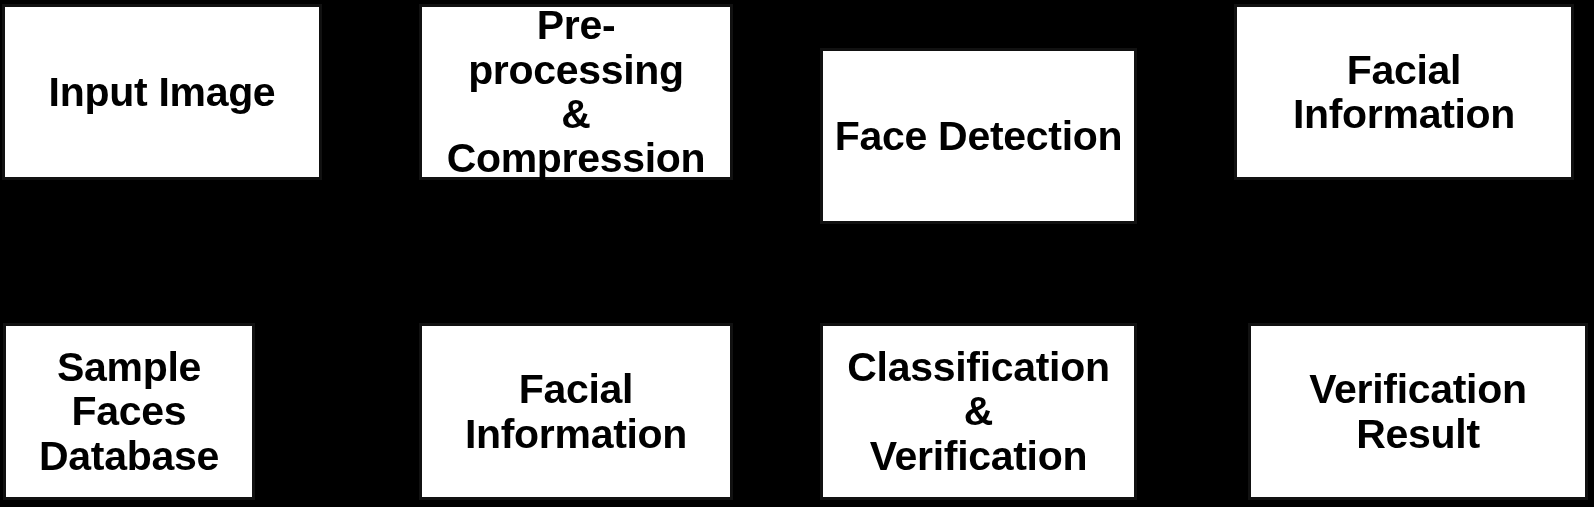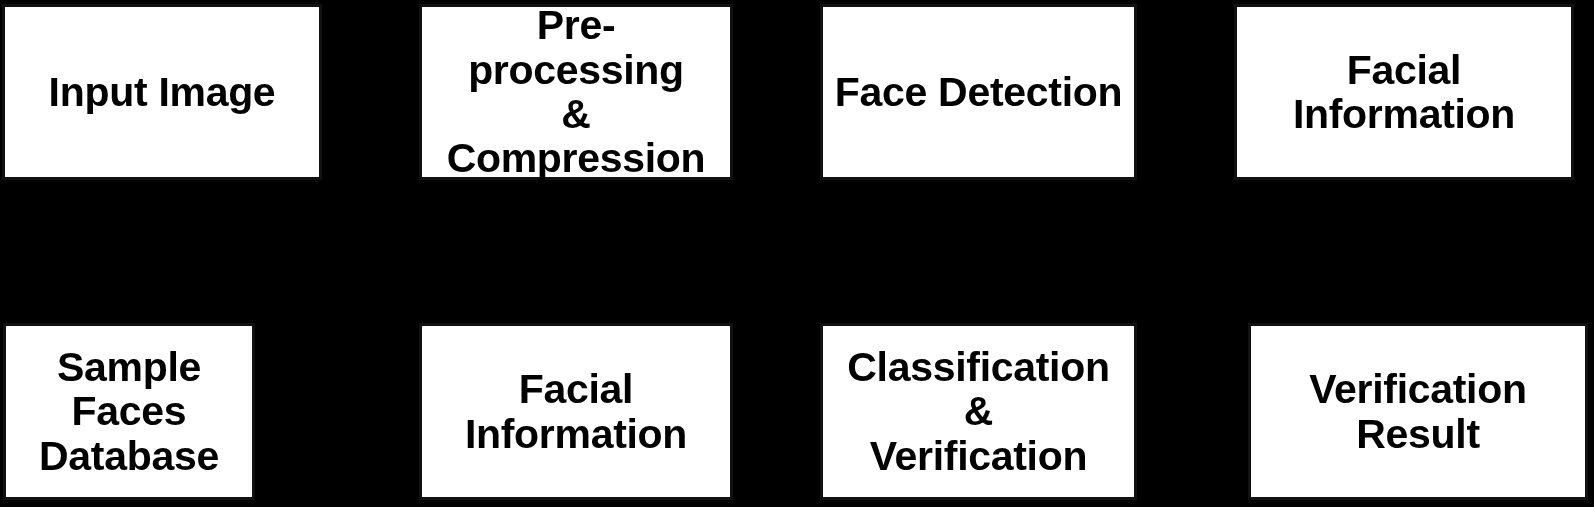--- a/index.html
+++ b/index.html
@@ -38,21 +38,21 @@
     font-size: 41px;
     line-height: 1.08;
     letter-spacing: -0.3px;
     white-space: pre-line;
     padding: 16px 10px;
   }
   
   .r1 { top: 4px; height: 176px; }
   #box-input-image        { left: 2px;    width: 320px; }
   #box-preprocessing      { left: 419px;  width: 314px; }
-  #box-face-detection     { left: 820px;  width: 317px; }
+  #box-face-detection     { left: 820px;  width: 317px; margin-top: 44px; }
   #box-facial-information-top { left: 1234px; width: 340px; }
   
   .r2 { top: 323px; height: 177px; }
   #box-sample-faces-db    { left: 3px;    width: 252px; }
   #box-facial-information-bottom { left: 419px;  width: 314px; }
   #box-classification     { left: 820px;  width: 317px; text-align: center; }
   #box-verification-result{ left: 1248px; width: 340px; }
 </style>
 </head>
 <body>

